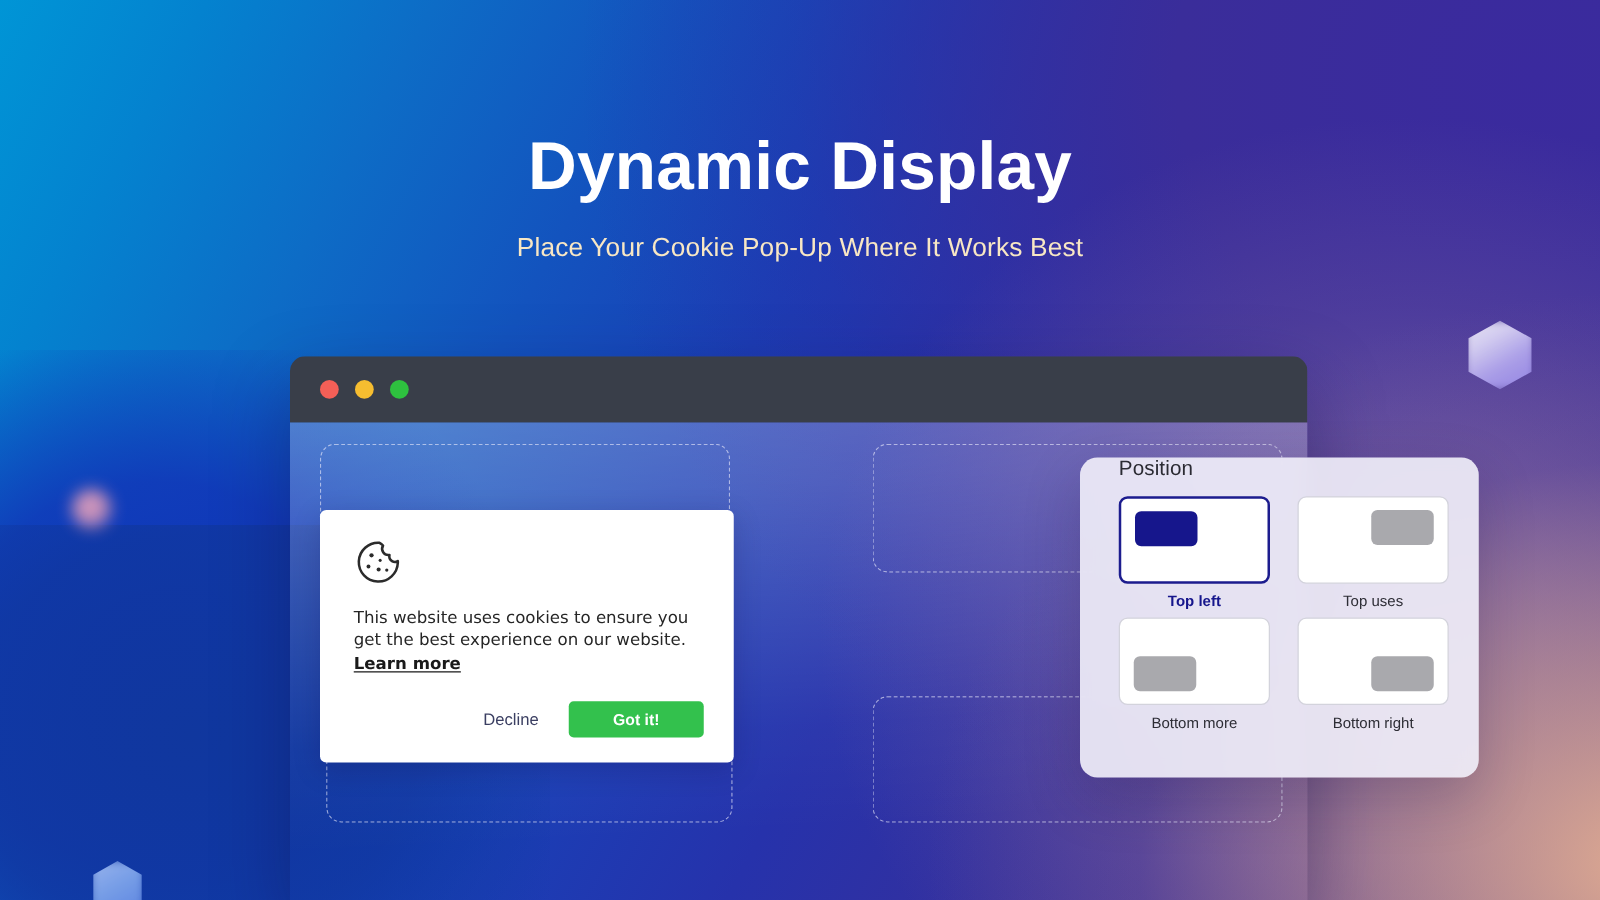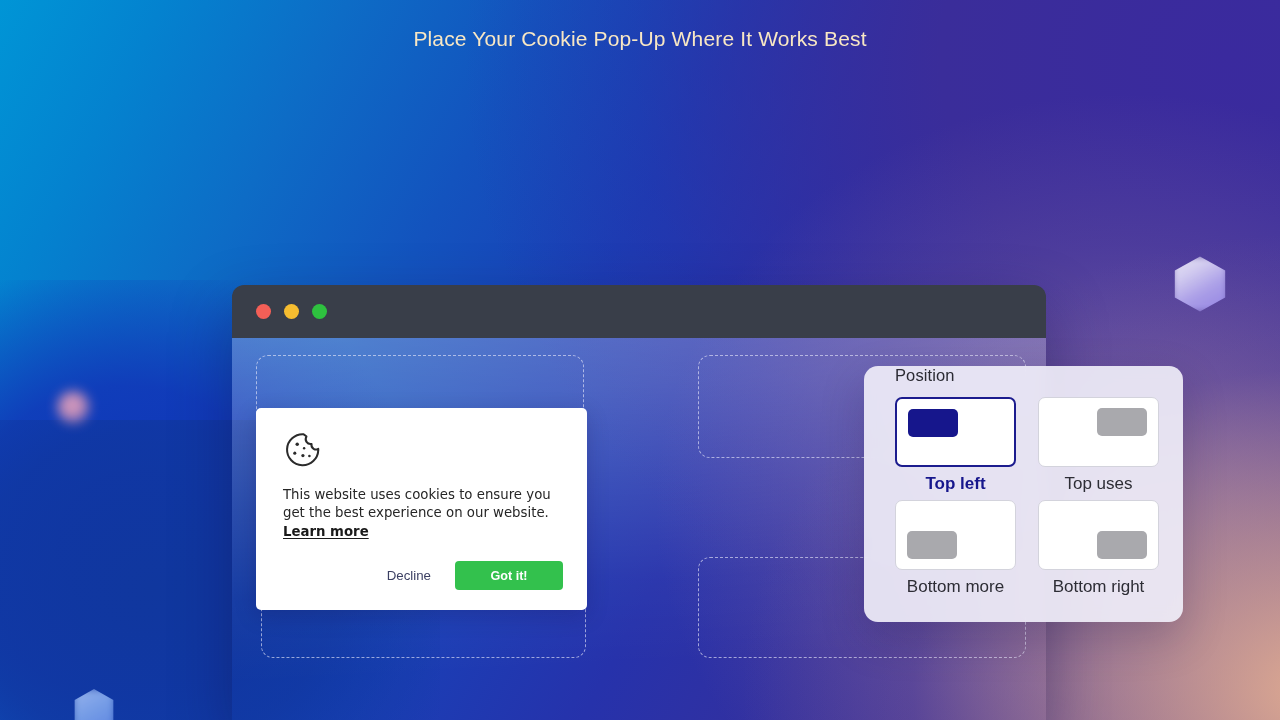--- a/index.html
+++ b/index.html
@@ -256,41 +256,42 @@
     border-radius: 5px;
     background: #a9a9ad;
   }
   .pos-option.selected .pos-rect { background: #16168c; }
   .pos-rect.tl { left: 11px; top: 10px; }
   .pos-rect.tr { right: 11px; top: 10px; }
   .pos-rect.bl { left: 11px; bottom: 10px; }
   .pos-rect.br { right: 11px; bottom: 10px; }
   .pos-label {
     text-align: center;
-    font-size: 17px;
+    font-size: 12px;
     color: #2d2d35;
     margin-top: 7px;
   }
   .pos-option.selected .pos-label {
     color: #16168c;
     font-weight: 700;
   }
 </style>
 </head>
 <body>
 
 <div class="bg-root">
   <div class="bg-overlay-left"></div>
   <div class="bg-overlay-bottomleft"></div>
   <div class="shape shape-hex"></div>
   <div class="shape shape-circle-pink"></div>
   <div class="shape shape-blue-chip"></div>
 </div>
 
 <div class="header">
+  <h1 class="page-title">Dynamic Display</h1>
   <p class="page-subtitle">Place Your Cookie Pop-Up Where It Works Best</p>
 </div>
 
 <div class="browser-window">
 
   <div class="browser-titlebar">
     <span class="dot dot-red"></span>
     <span class="dot dot-yellow"></span>
     <span class="dot dot-green"></span>
   </div>

